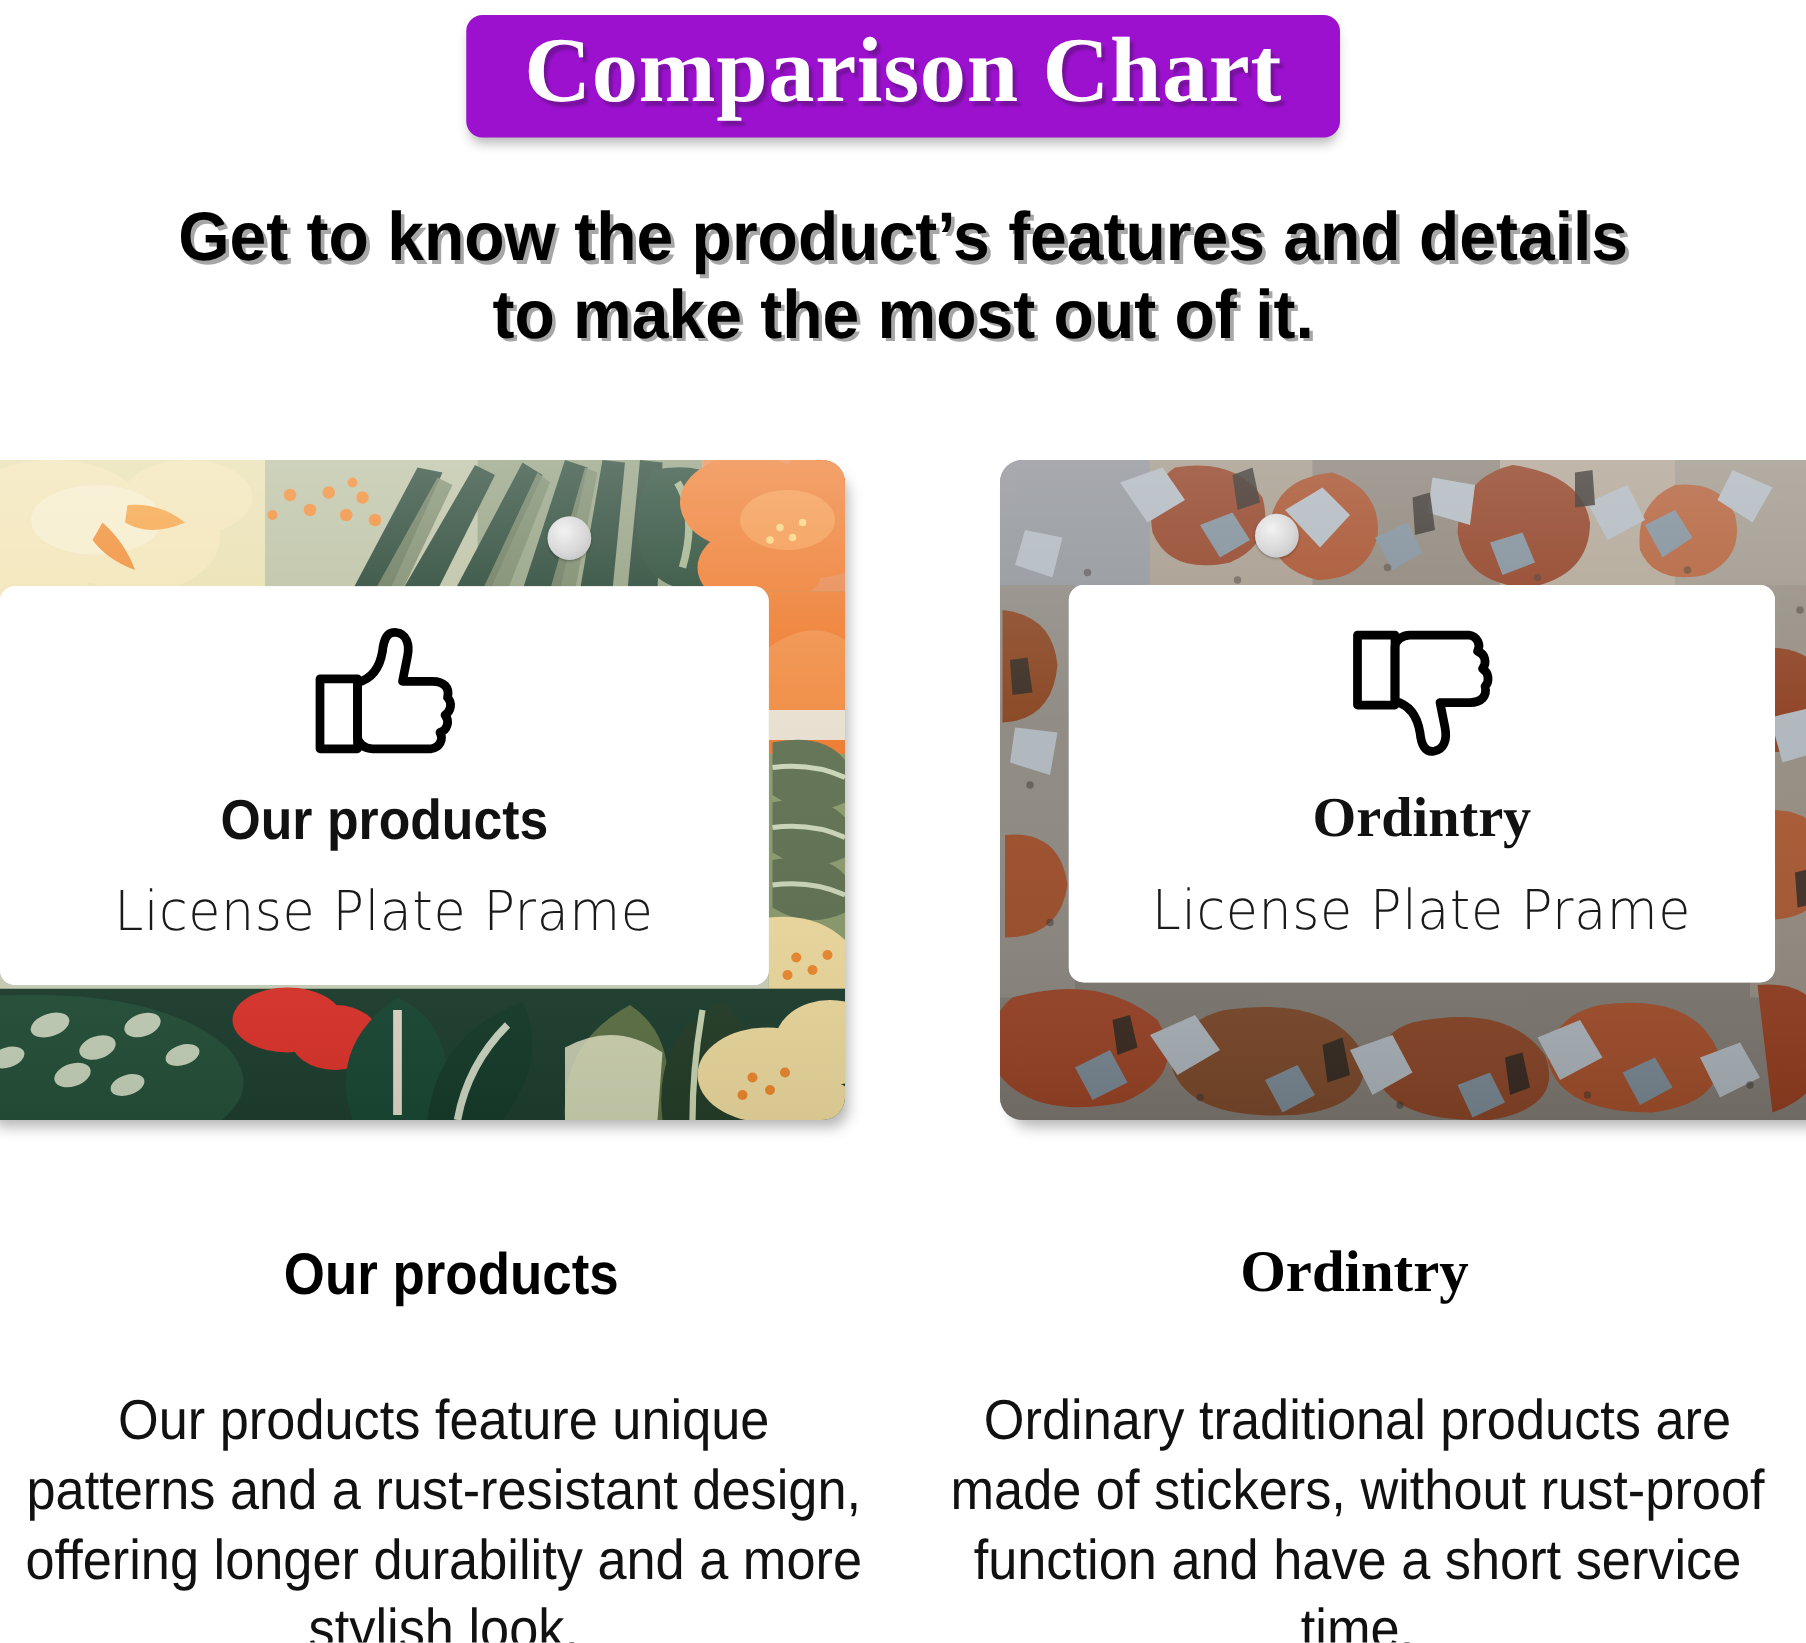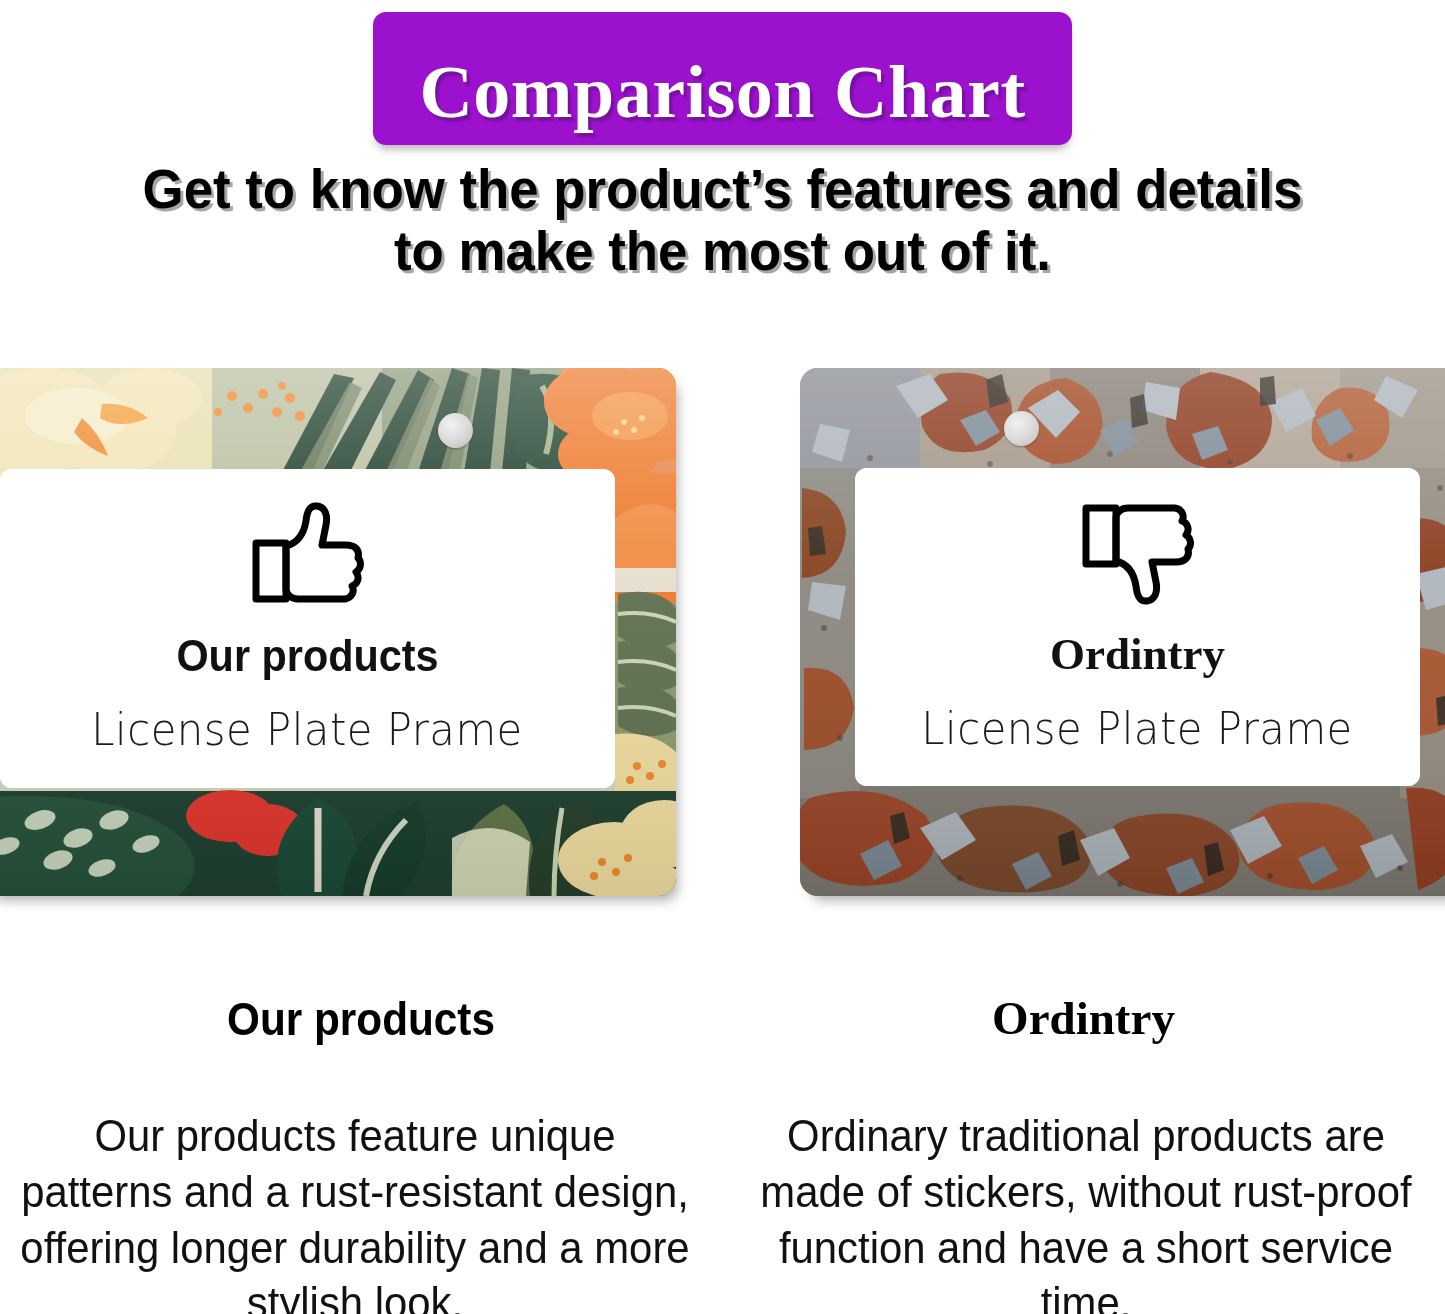--- a/index.html
+++ b/index.html
@@ -31,21 +31,20 @@
   }
   #title-banner .title-text {
     font-family: "Liberation Serif", "DejaVu Serif", serif;
     font-weight: bold;
     font-size: 74px;
     line-height: 1.08;
     color: #ffffff;
     letter-spacing: 0.5px;
     white-space: nowrap;
     text-shadow: 3px 4px 2px rgba(70,20,95,0.45);
-    margin-top: 35px;
   }
 
   
   #subtitle {
     position: absolute;
     top: 158px; left: 0; width: 1445px;
     text-align: center;
     font-family: "Liberation Sans Narrow", "Liberation Sans", sans-serif;
     font-weight: bold;
     font-size: 55px;

